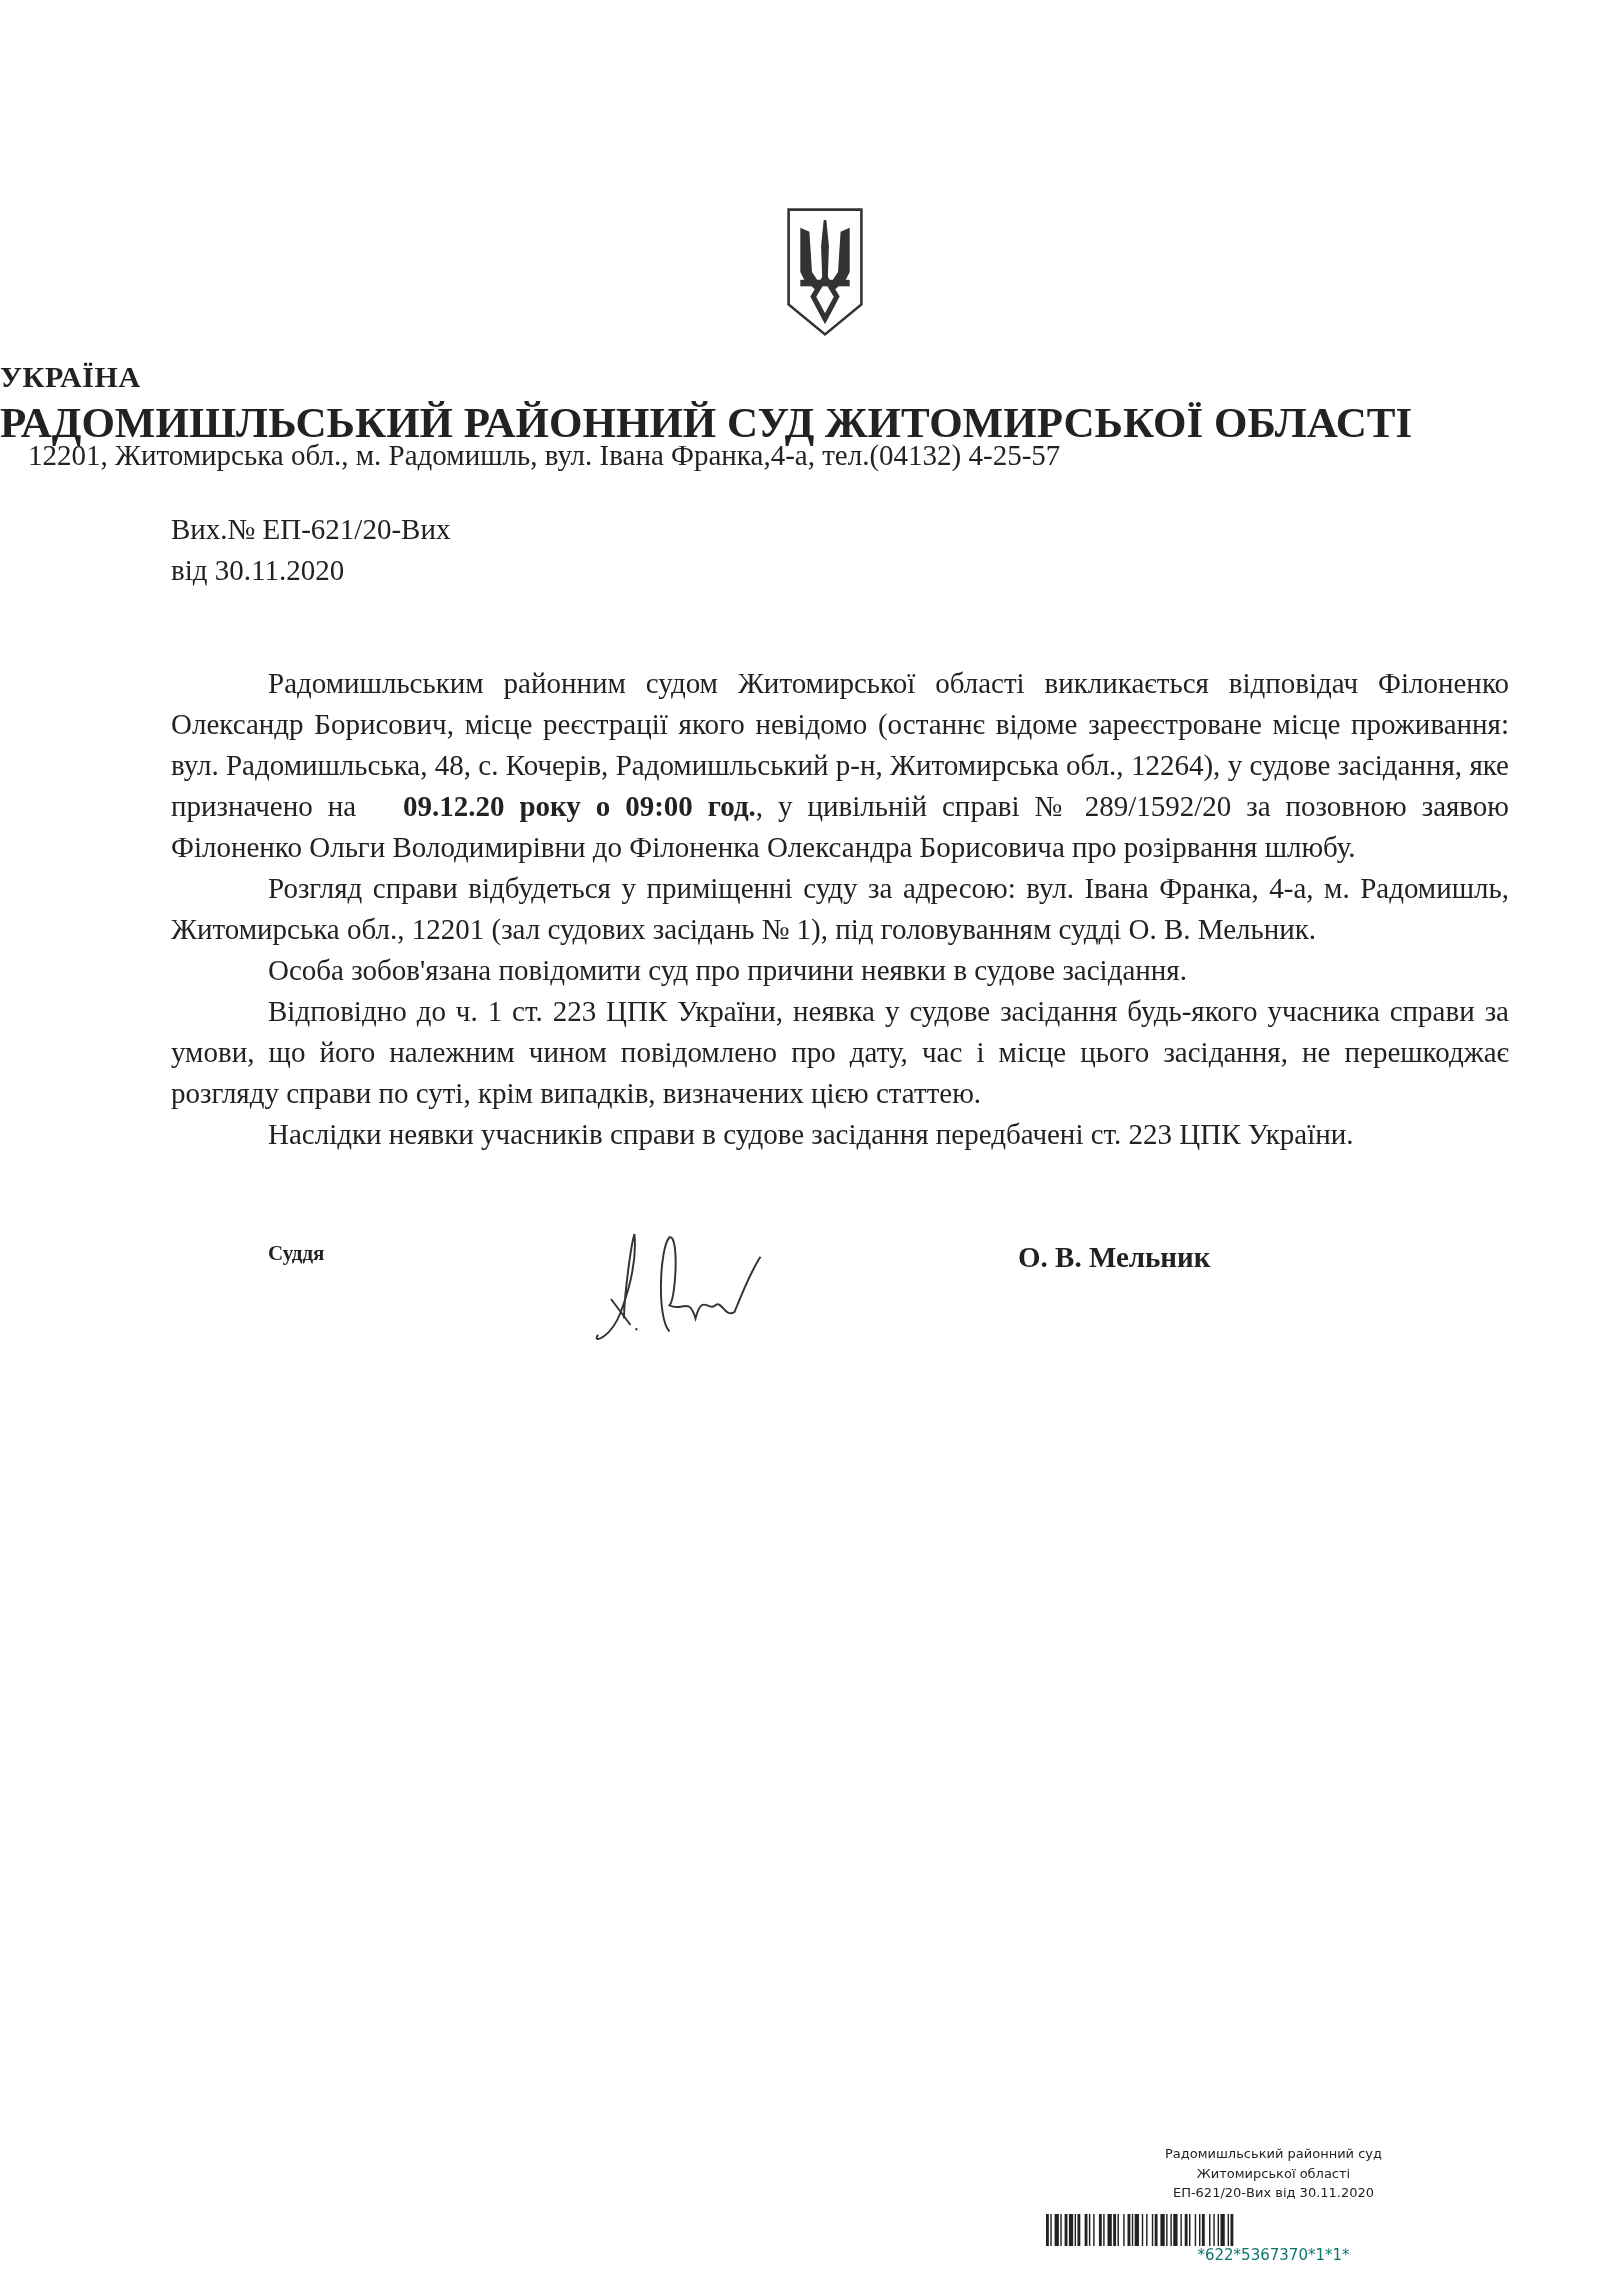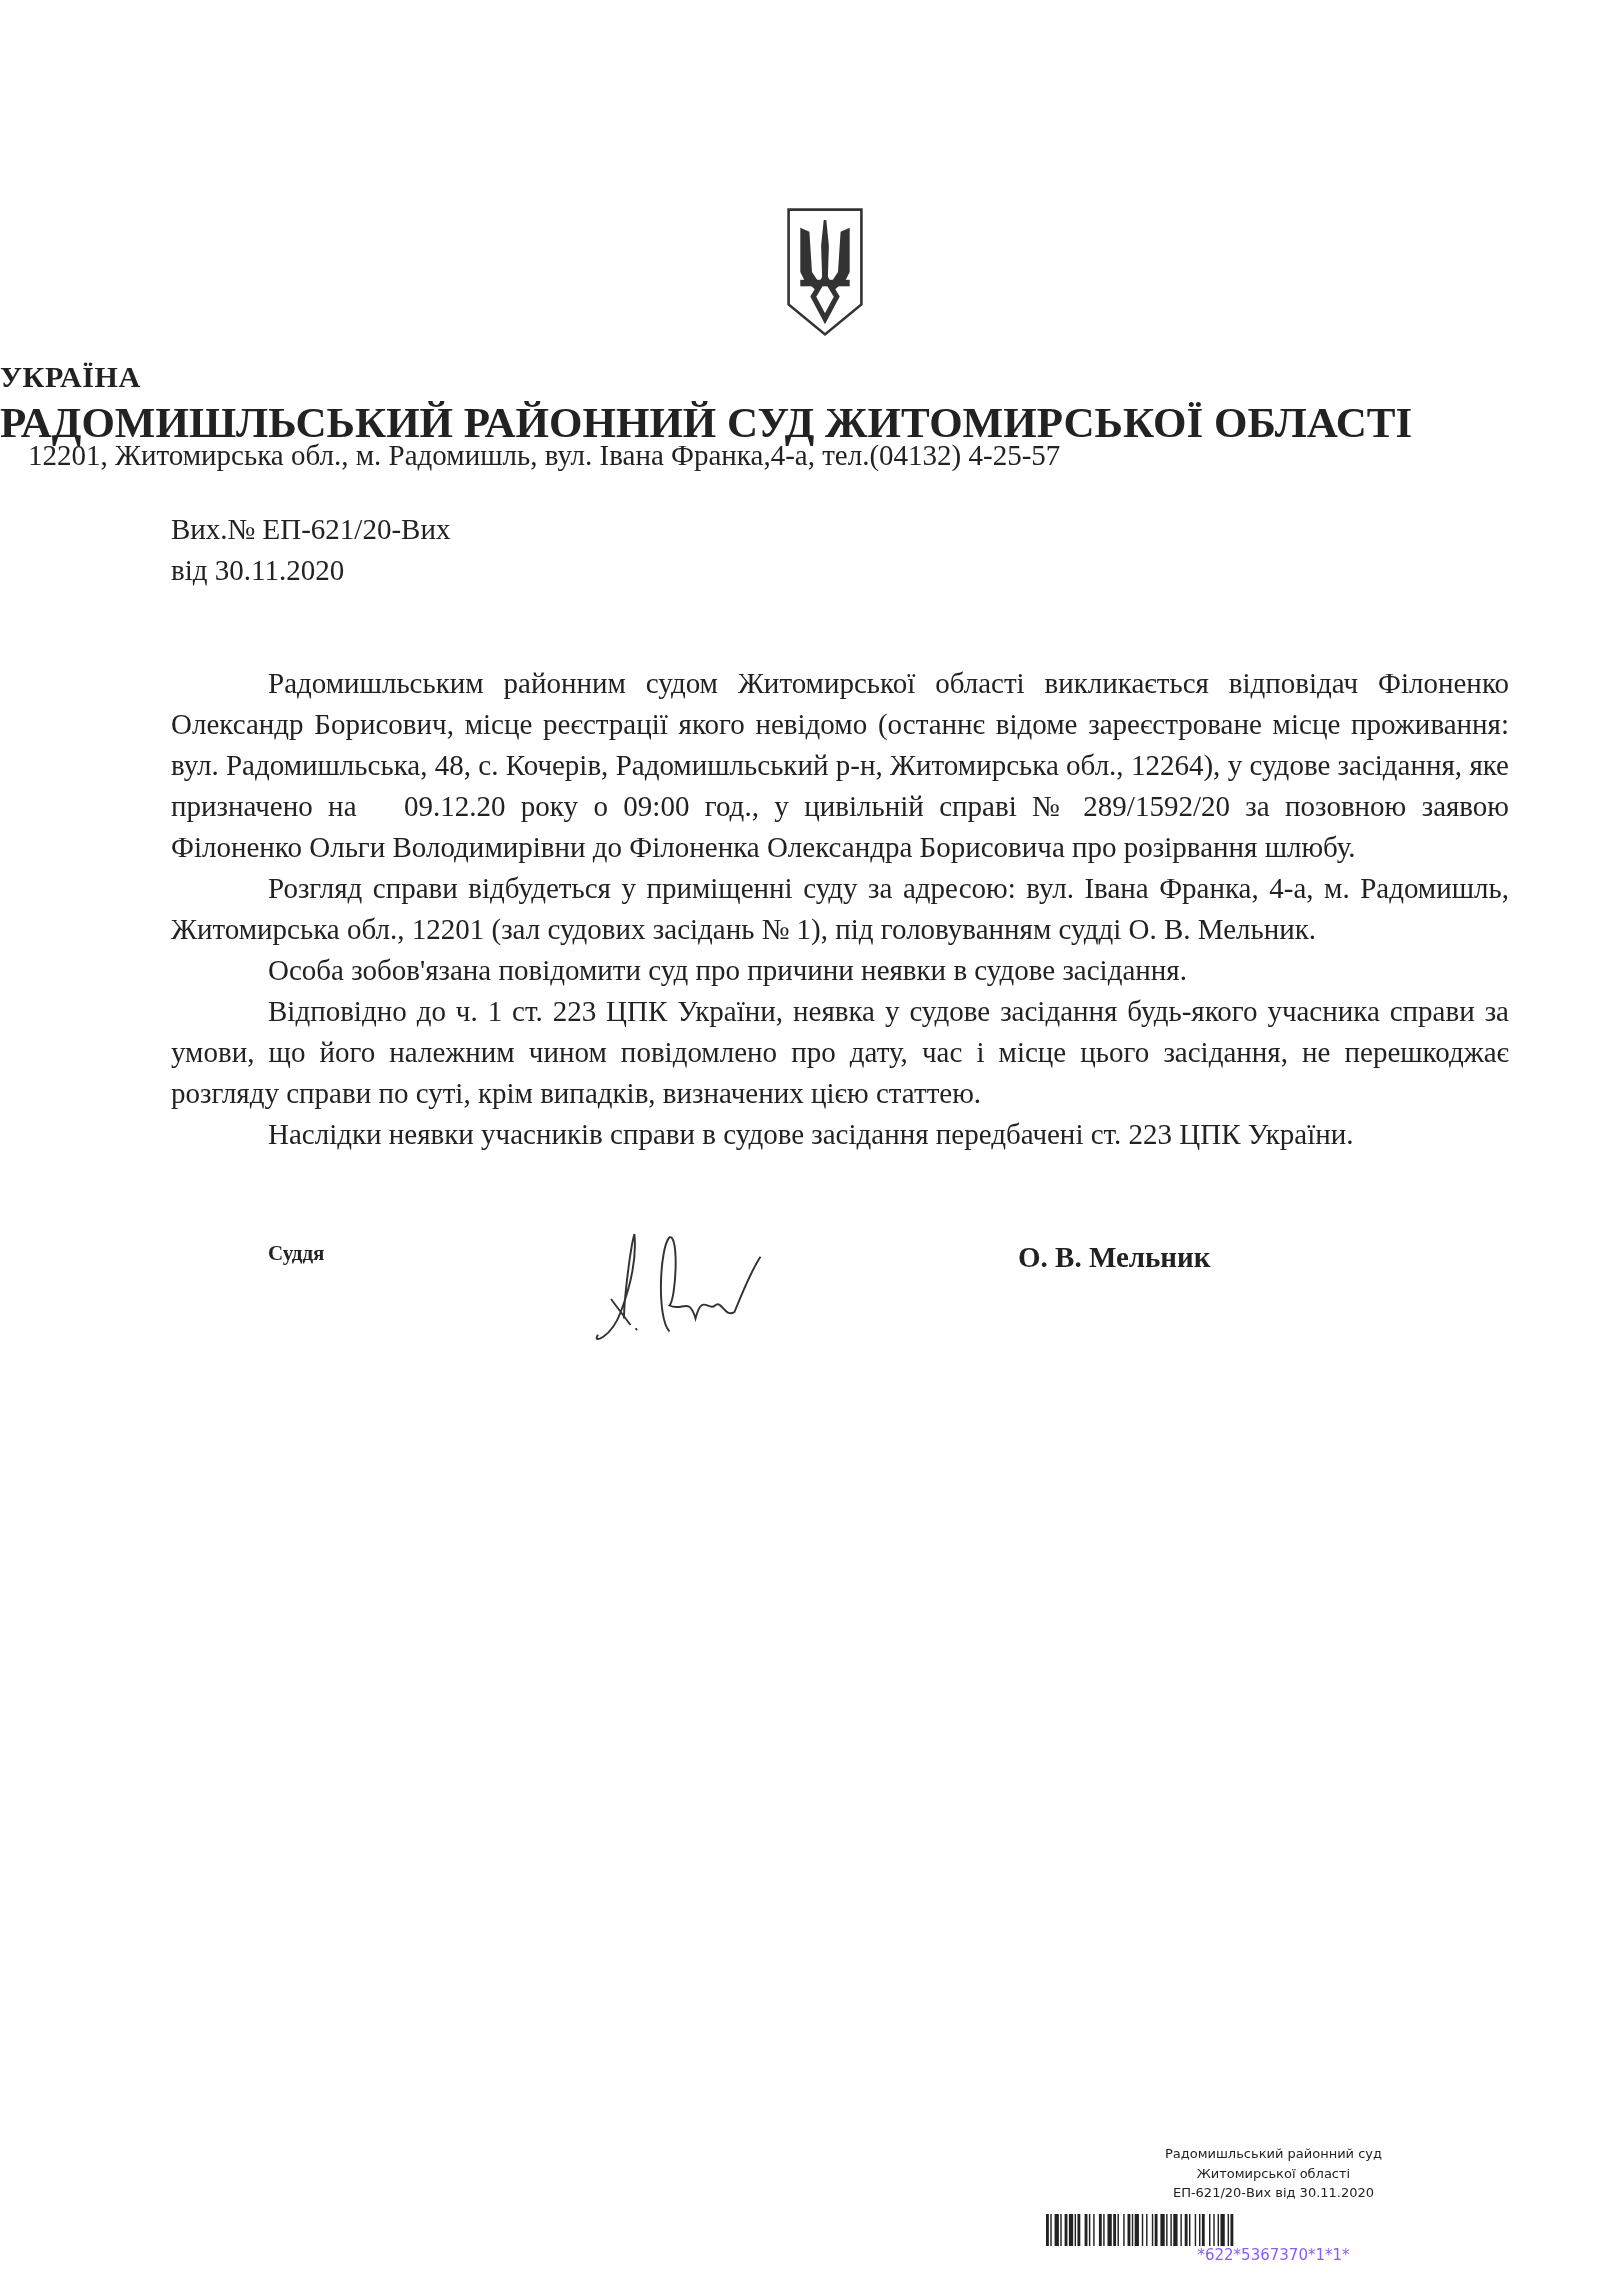--- a/index.html
+++ b/index.html
@@ -8,29 +8,29 @@
   .emblem { position:absolute; left:786px; top:207px; width:78px; height:130px; }
   .hdr { position:absolute; left:0; width:1617px; }
   .country { top:360px; font-size:30px; font-weight:bold; letter-spacing:0.6px; }
   .court { top:398px; font-size:43px; font-weight:bold; }
   .addr { top:439px; font-size:29px;padding-left:28px; }
   .ref { position:absolute; left:171px; font-size:29px; }
   .ref1 { top:513px; }
   .ref2 { top:554px; }
   .body { position:absolute; left:171px; width:1338px; top:663px; font-size:29px; line-height:41px; text-align:justify; }
   .body p { margin:0; text-indent:97px; }
-  .body b { font-weight:normal;margin-left:32px; }
+  .body b { font-weight:bold;margin-left:32px; }
   .sig-label { position:absolute; left:268px; top:1241px; font-size:21px; font-weight:bold; }
   .sig-name { position:absolute; left:1018px; top:1241px; font-size:29px; font-weight:bold; }
   .signature { position:absolute; left:585px; top:1221px; width:273px; height:130px; }
   .stamp { position:absolute; left:1046px; top:2144px; width:455px; text-align:center;
            font-family:"DejaVu Sans", sans-serif; font-size:13px; line-height:19.5px; color:#222; }
   .barcode { position:absolute; left:1046px; top:2214px; width:429px; height:32px; }
   .barnum { position:absolute; left:1046px; top:2246px; width:455px; text-align:center;
-            font-family:"DejaVu Sans", sans-serif; font-size:15px; color:#8b5cf6; }
+            font-family:"DejaVu Sans", sans-serif; font-size:15px; color:#0f766e; }
 </style>
 </head>
 <body>
 
 <svg class="emblem" viewBox="0 0 120 200">
   <path d="M4 4 H116 V150 L60 196 L4 150 Z" fill="none" stroke="#333" stroke-width="4"></path>
   <g fill="#333">
     <path d="M58 20 L62 20 L66 60 L64 120 L56 120 L54 60 Z"></path>
     <path d="M22 32 L36 38 L40 100 L52 118 L46 128 L28 112 L22 100 Z"></path>
     <path d="M98 32 L84 38 L80 100 L68 118 L74 128 L92 112 L98 100 Z"></path>

